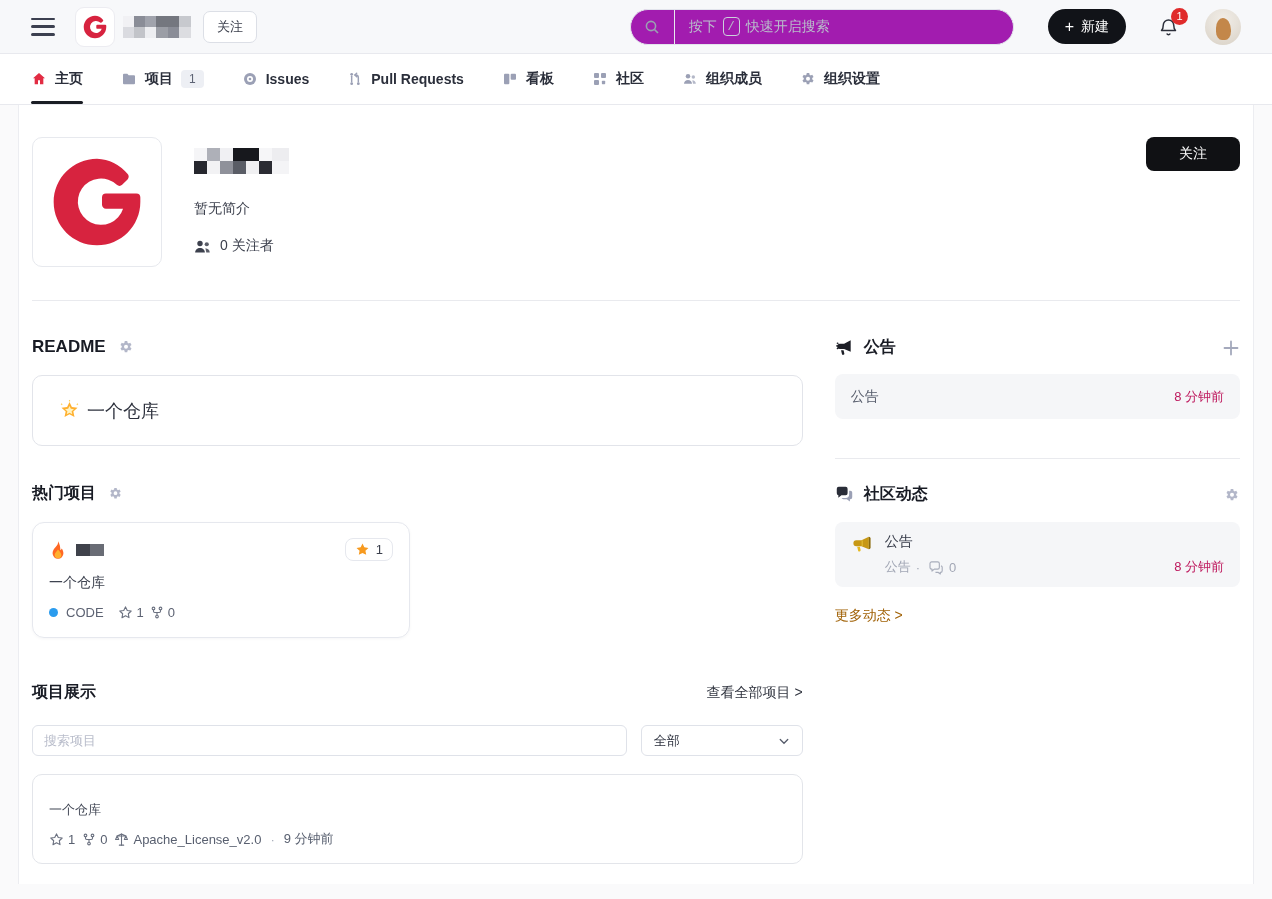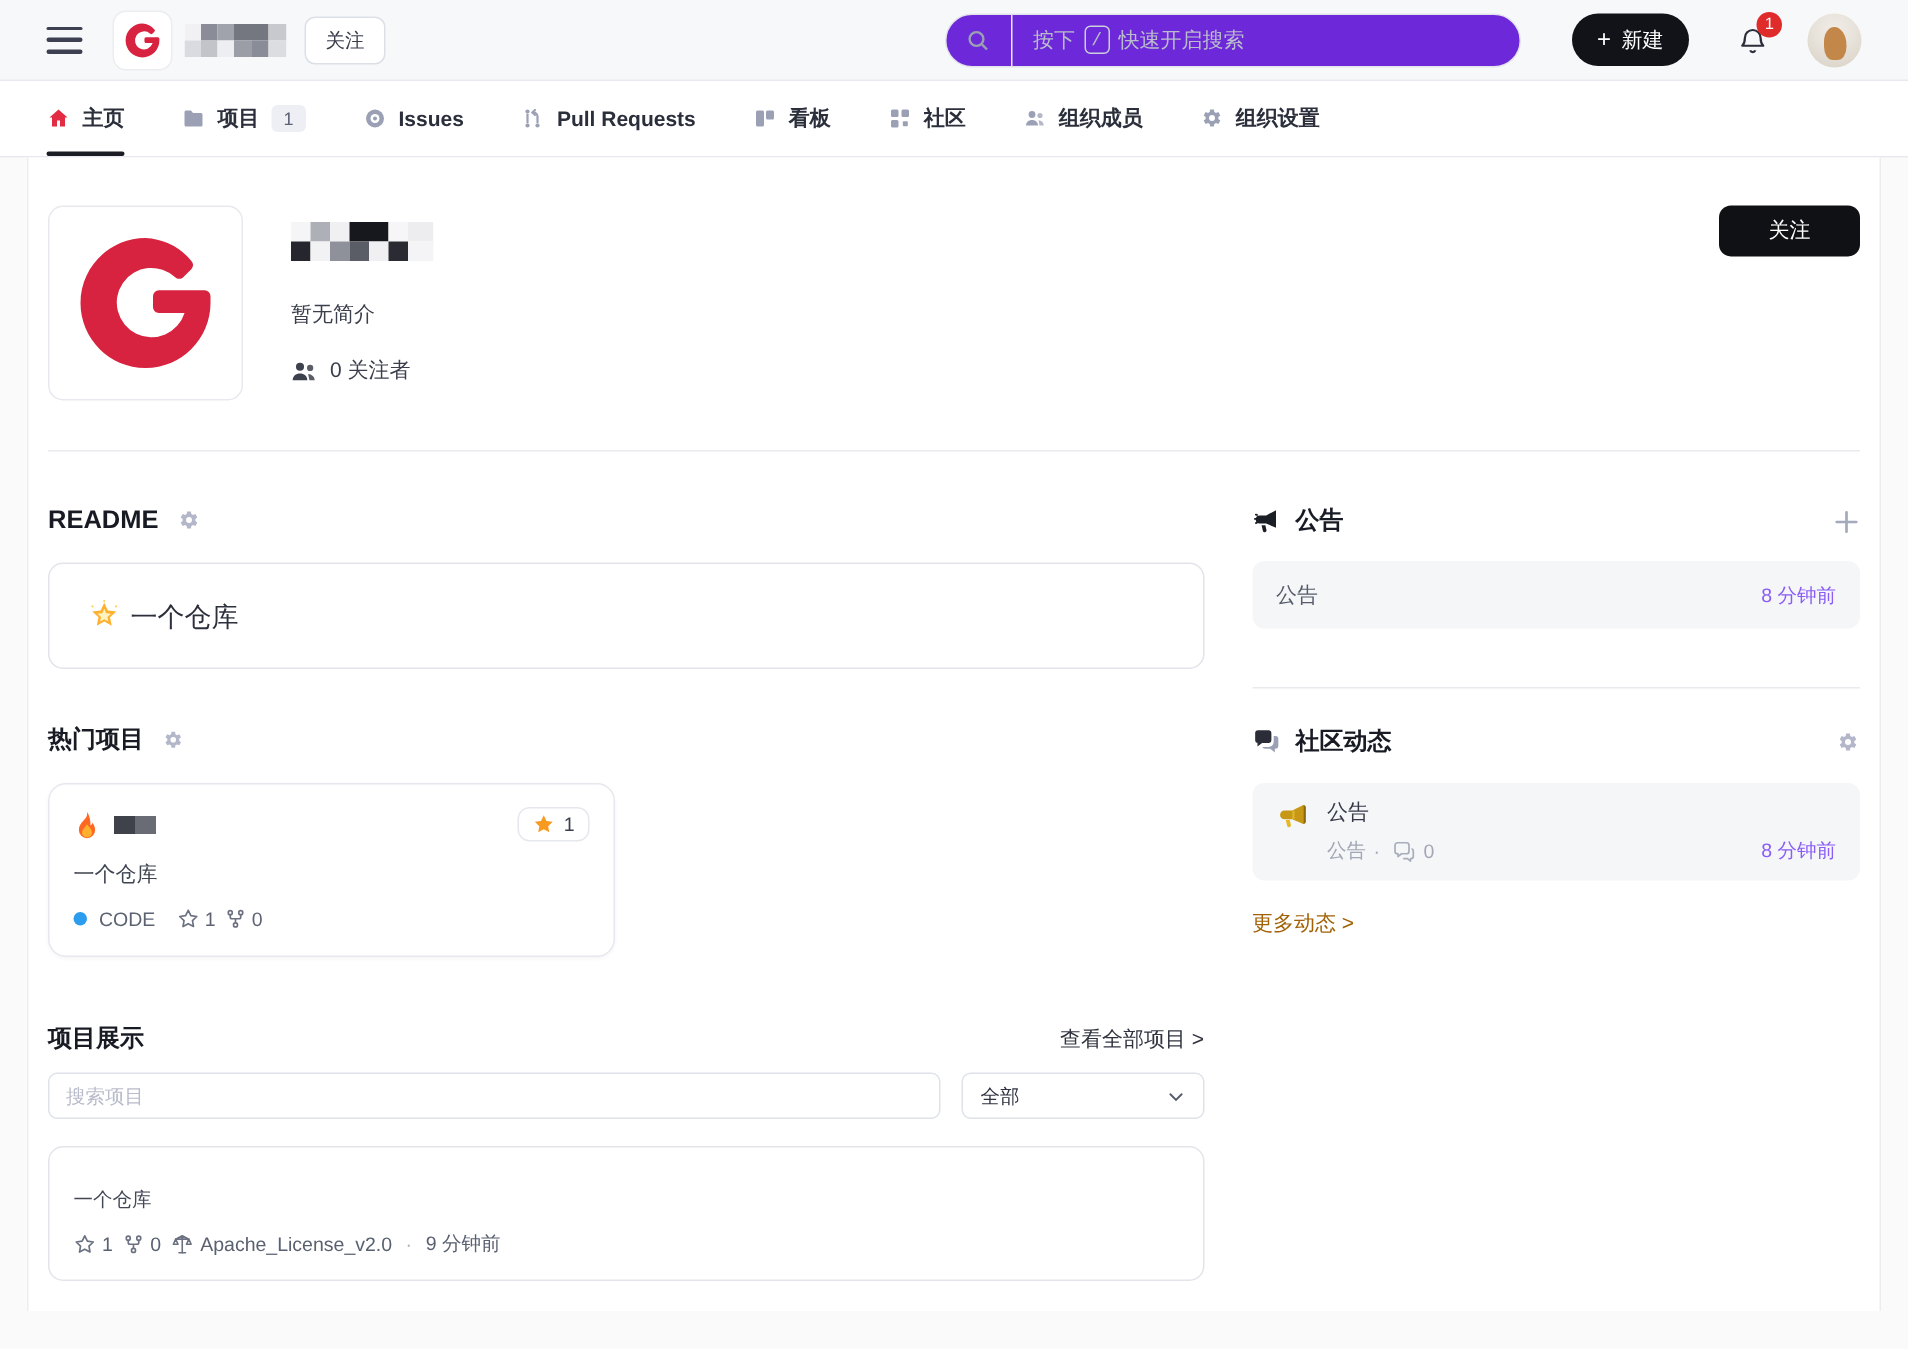--- a/index.html
+++ b/index.html
@@ -13,21 +13,21 @@
   .hamburger { width:24px; height:18px; display:flex; flex-direction:column;
     justify-content:space-between; cursor:pointer; }
   .hamburger span { height:2.5px; background:#3c4050; border-radius:2px; }
   .logo-box { width:40px; height:40px; background:#fff; border:1px solid #ececf1;
     border-radius:9px; margin-left:20px; display:flex; align-items:center; justify-content:center; }
   .mosaic { display:inline-block; }
   .topbar-name { margin-left:8px; }
   .follow-chip { margin-left:12px; background:#fff; border:1px solid #dcdfe6;
     border-radius:7px; font-size:13px; color:#3a3e4b; padding:6px 13px; cursor:pointer; }
   .search-box { margin-left:auto; width:384px; height:36px; border:1px solid #e2e4ec;
-    border-radius:18px; background:#6d28d9; display:flex; align-items:center; overflow:hidden; cursor:text;font-family:Liberation Mono, monospace; }
+    border-radius:18px; background:#a21caf; display:flex; align-items:center; overflow:hidden; cursor:text;font-family:Liberation Mono, monospace; }
   .search-icon-wrap { width:44px; height:100%; display:flex; align-items:center;
     justify-content:center; border-right:1px solid #e8eaef; }
   .search-ph { display:flex; align-items:center; gap:6px; margin-left:14px;
     font-size:14px; color:#b9bdcb; }
   .key-cap { display:inline-flex; align-items:center; justify-content:center;
     min-width:17px; height:19px; border:1px solid #ccd0db; border-radius:4px;
     font-size:12px; color:#b9bdcb; padding:0 3px; }
   .new-btn { margin-left:34px; height:35px; background:#111318; color:#fff;
     border:none; border-radius:18px; font-size:14px; padding:0 17px; display:flex;
     align-items:center; gap:7px; cursor:pointer; }
@@ -91,21 +91,21 @@
     padding:3px 9px; display:flex; align-items:center; gap:6px; font-size:13px;
     color:#3b3f4c; cursor:pointer; }
   .hot-desc { font-size:14px; color:#3e4350; margin-top:13px; }
   .hot-stats { display:flex; align-items:center; gap:6px; margin-top:13px;
     font-size:13px; color:#5d6373; }
   .lang-dot { width:9px; height:9px; border-radius:50%; background:#2b9cee; margin-right:2px; }
   .stat { display:flex; align-items:center; gap:4px; }
 
   .showcase-head { margin-top:44px; display:flex; align-items:center; }
   .view-all-link { font-size:14px; color:#30343f; cursor:pointer; }
-  .filter-row { display:flex; gap:14px; margin-top:12px; }
+  .filter-row { display:flex; gap:14px; margin-top:22px; }
   .search-input { flex:1; height:31px; border:1px solid #dfe2e9; border-radius:6px;
     font-size:13px; padding:0 11px; color:#2f3340; outline:none;
     font-family:"Liberation Sans","DejaVu Sans",sans-serif; }
   .search-input::placeholder { color:#b8bcca; }
   .dropdown { width:162px; height:31px; border:1px solid #dfe2e9; border-radius:6px;
     display:flex; align-items:center; padding:0 12px; font-size:13px; color:#2f3340;
     cursor:pointer; }
   .dropdown .chev { margin-left:auto; }
 
   .proj-card { margin-top:18px; border:1px solid #e3e5ea; border-radius:10px;
@@ -116,21 +116,21 @@
     color:#3b3f4c; cursor:pointer; background:#fff; }
   .proj-desc { font-size:13px; color:#434856; margin-top:12px; }
   .proj-stats { display:flex; align-items:center; gap:7px; margin-top:11px;
     font-size:13px; color:#596070; }
   .dot-sep { color:#a9aeba; padding:0 2px; }
 
   
   .ann-row { margin-top:16px; background:#f5f6f8; border-radius:8px; height:45px;
     display:flex; align-items:center; padding:0 16px; cursor:pointer; }
   .ann-label { font-size:14px; color:#565c6b; }
-  .time-txt { margin-left:auto; font-size:13px; color:#8b5cf6; }
+  .time-txt { margin-left:auto; font-size:13px; color:#be185d; }
   .right-hr { border:none; border-top:1px solid #e9eaee; margin:39px 0 0; }
   .act-head { margin-top:25px; }
   .act-card { margin-top:17px; background:#f5f6f8; border-radius:8px; padding:11px 16px;
     display:flex; gap:13px; cursor:pointer; }
   .act-body { flex:1; }
   .act-title { font-size:14px; font-weight:500; color:#33374200; color:#343947; }
   .act-sub { display:flex; align-items:center; gap:5px; margin-top:7px;
     font-size:13px; color:#a2a7b5; }
   .more-link { margin-top:20px; font-size:14px; color:#a16207; cursor:pointer; display:inline-block; }
 

